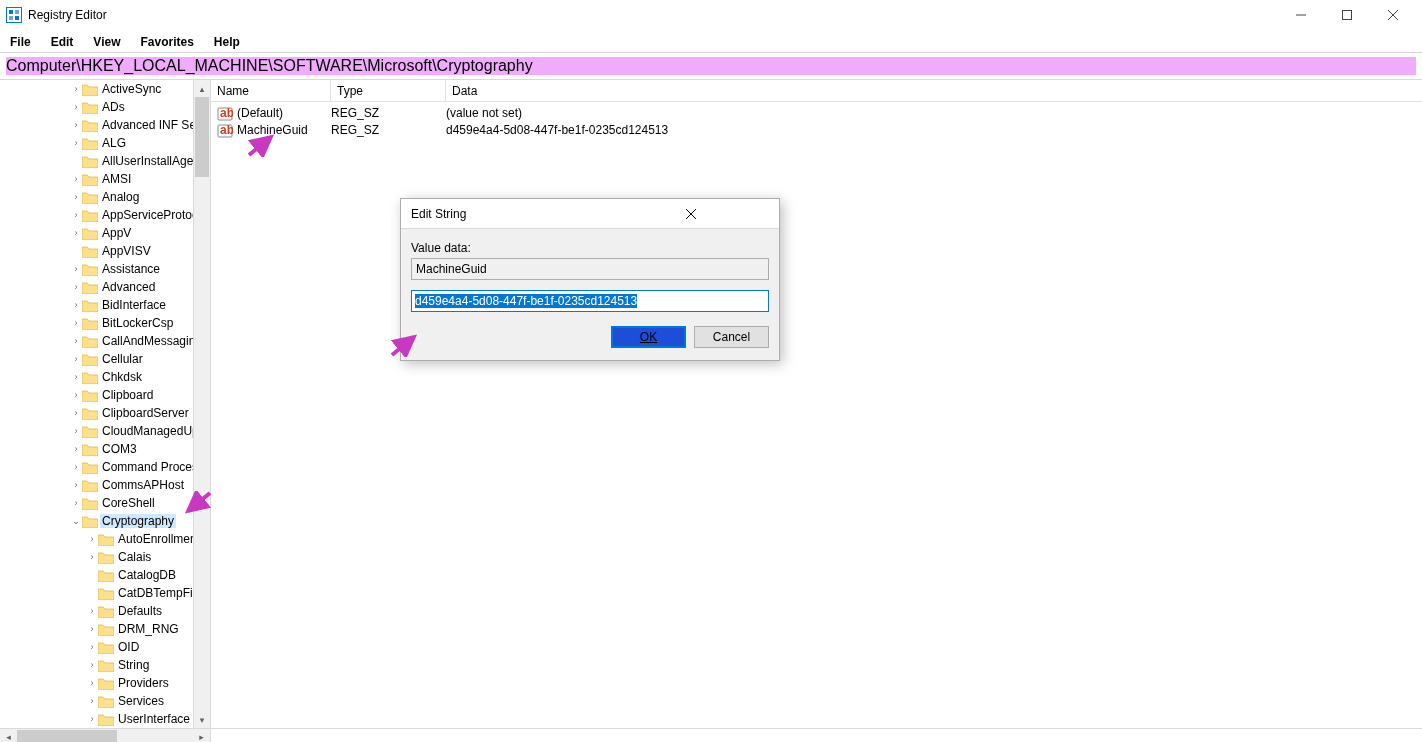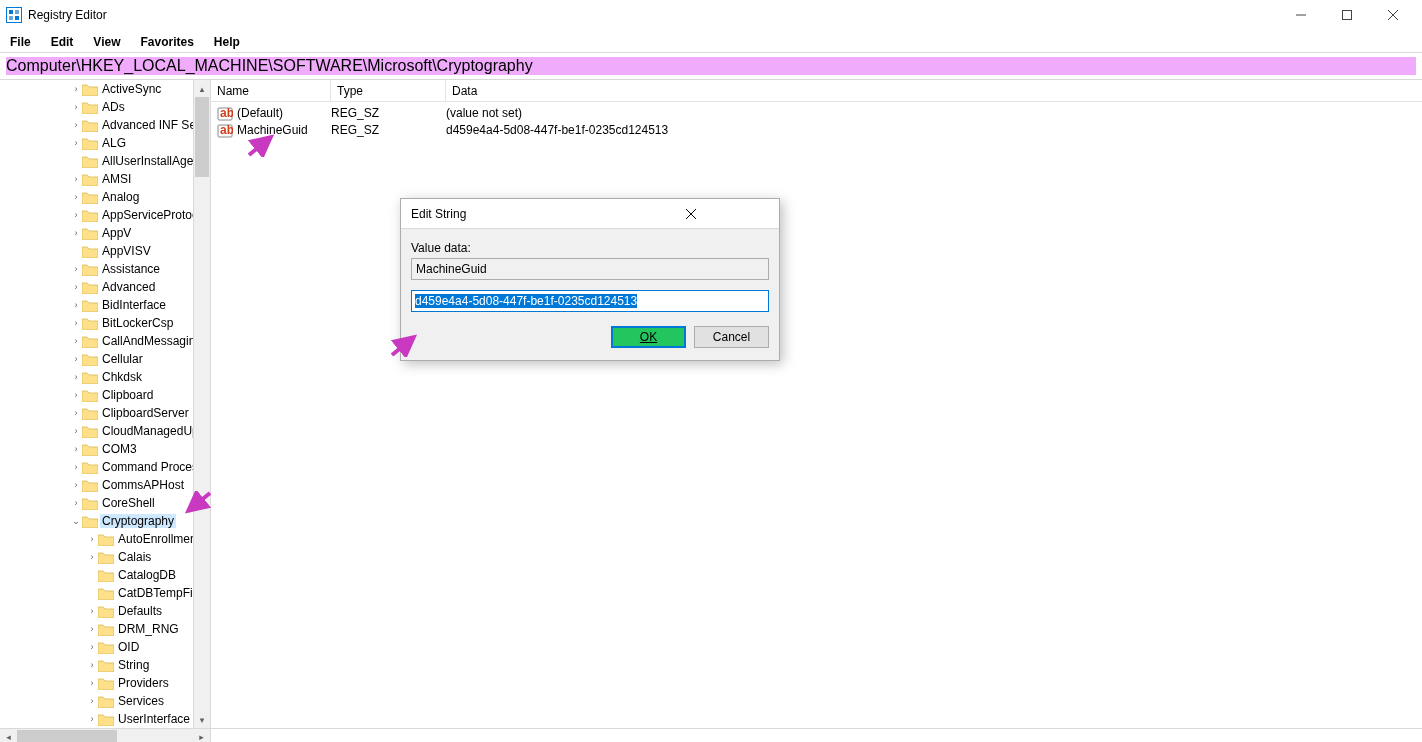--- a/index.html
+++ b/index.html
@@ -59,21 +59,21 @@
   .dialog .d-title { height:30px; display:flex; align-items:center; padding: 0 0 0 10px; background:#fff; border-bottom:1px solid #d9d9d9;}
   .dialog .d-title span { flex:1 1 auto; }
   .dialog .d-close { width:38px; height:30px; display:flex; align-items:center; justify-content:center; font-size:13px; }
   .dialog .d-body { padding: 12px 10px 12px 10px; }
   .dialog label { display:block; margin-bottom:3px; }
   .dialog .ro-input { width:100%; height:22px; border:1px solid #adadad; background:#f0f0f0; padding:0 4px; line-height:20px;}
   .dialog .tx-input { width:100%; height:22px; border:1px solid #0078d7; padding:0 3px; line-height:20px; background:#fff; }
   .dialog .tx-input .sel { background:#0078d7; color:#fff; }
   .dialog .btnrow { display:flex; justify-content:flex-end; gap:8px; margin-top:14px;}
   .dialog .btn { width:75px; height:22px; border:1px solid #adadad; background:#e1e1e1; text-align:center; line-height:20px;}
-  .dialog .btn.primary { border:1px solid #0078d7; background:#22c55e; box-shadow: inset 0 0 0 1px #0078d7; text-decoration: underline; }
+  .dialog .btn.primary { border:1px solid #0078d7; background:#1d4ed8; box-shadow: inset 0 0 0 1px #0078d7; text-decoration: underline; }
 
   
   .arrow { position:absolute; width:30px; height:16px; pointer-events:none;}
   .arrow svg { display:block; }
 </style>
 </head>
 <body>
 
 <div class="titlebar">
   <span class="app-icon">

